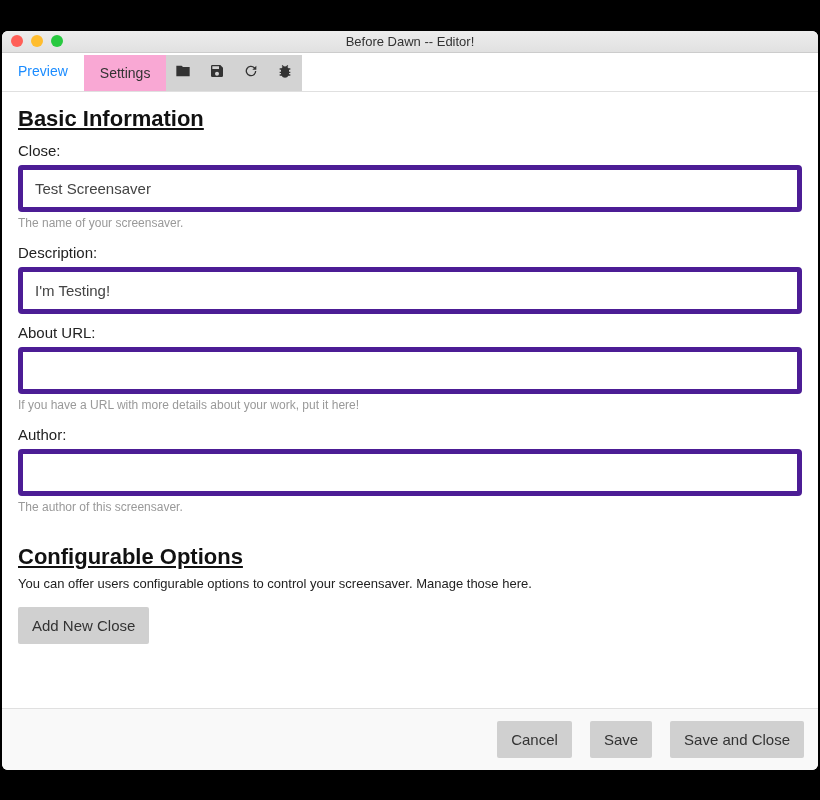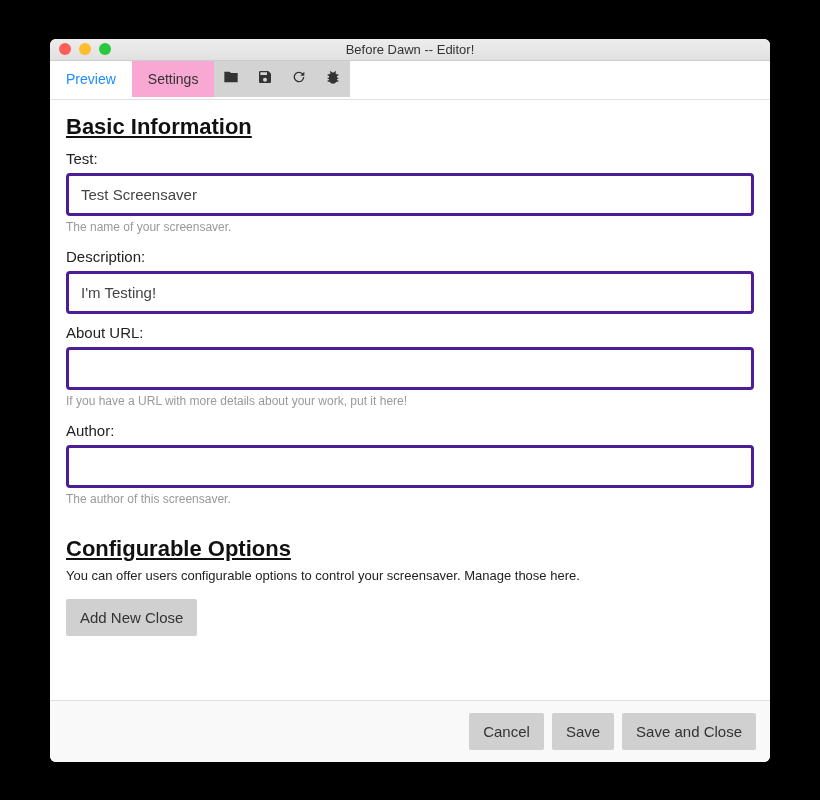--- a/index.html
+++ b/index.html
@@ -6,21 +6,21 @@
     body {
       background: #000;
       width: 820px;
       height: 800px;
       font-family: -apple-system, "Helvetica Neue", Arial, sans-serif;
       display: flex;
       align-items: center;
       justify-content: center;
     }
     .window {
-      width: 720px;
+      width: 816px;
       background: #fff;
       border-radius: 6px;
       box-shadow: 0 10px 40px rgba(0,0,0,0.5);
       overflow: hidden;
     }
     .titlebar {
       height: 22px;
       background: linear-gradient(#ededed, #e1e1e1);
       border-bottom: 1px solid #ccc;
       display: flex;
@@ -43,21 +43,21 @@
       left: 0; right: 0;
       text-align: center;
       font-size: 13px;
       color: #333;
       pointer-events: none;
     }
     .tabs {
       display: flex;
       background: #fff;
       border-bottom: 1px solid #e0e0e0;
-      align-items: flex-start;
+      align-items: flex-end;
     }
     .tab {
       padding: 10px 16px;
       font-size: 14px;
       cursor: pointer;
       color: #333;
     }
     .tab-active {
       color: #1b8cff;
       border-bottom: 2px solid transparent;
@@ -99,21 +99,21 @@
     .field-label {
       font-size: 15px;
       color: #222;
       margin-top: 10px;
       margin-bottom: 6px;
     }
     input[type=text] {
       width: 100%;
       padding: 10px 12px;
       font-size: 15px;
-      border: 3px solid #4c1d95;
+      border: 5px solid #4c1d95;
       border-radius: 4px;
       color: #444;
     }
     .hint {
       font-size: 12px;
       color: #999;
       margin-top: 4px;
       margin-bottom: 14px;
     }
     .btn {
@@ -124,21 +124,21 @@
       color: #333;
       cursor: pointer;
       border-radius: 2px;
     }
     .footer {
       border-top: 1px solid #e0e0e0;
       background: #f9f9f9;
       padding: 12px 14px;
       display: flex;
       justify-content: flex-end;
-      gap: 8px;
+      gap: 18px;
     }
     .footer .btn {
       background: #d0d0d0;
     }
     .section-gap { height: 10px; }
   </style>
 </head>
 <body>
 
 <div class="window">
@@ -182,21 +182,21 @@
               <path d="M20 8h-2.81a6 6 0 0 0-1.82-1.96l1.63-1.63-1.41-1.41-2.17 2.17a5.9 5.9 0 0 0-2.84 0L8.41 3l-1.41 1.41 1.63 1.63A6 6 0 0 0 6.81 8H4v2h2.09A6 6 0 0 0 6 12v1H4v2h2v1a6 6 0 0 0 .09 1H4v2h2.81A6 6 0 0 0 12 22a6 6 0 0 0 5.19-3H20v-2h-2.09A6 6 0 0 0 18 16v-1h2v-2h-2v-1a6 6 0 0 0-.09-2H20V8z"></path>
             </svg>
         </span>
       </div>
     </div>
   </div>
 
   <div class="content">
     <h2>Basic Information</h2>
 
-    <div class="field-label">Test:</div>
+    <div class="field-label">Close:</div>
     <input type="text" value="Test Screensaver" style="">
     <div class="hint">The name of your screensaver.</div>
 
     <div class="field-label">Description:</div>
     <input type="text" value="I'm Testing!" style="">
 
     <div class="field-label">About URL:</div>
     <input type="text" value="" style="">
     <div class="hint">If you have a URL with more details about your work, put it here!</div>
 

